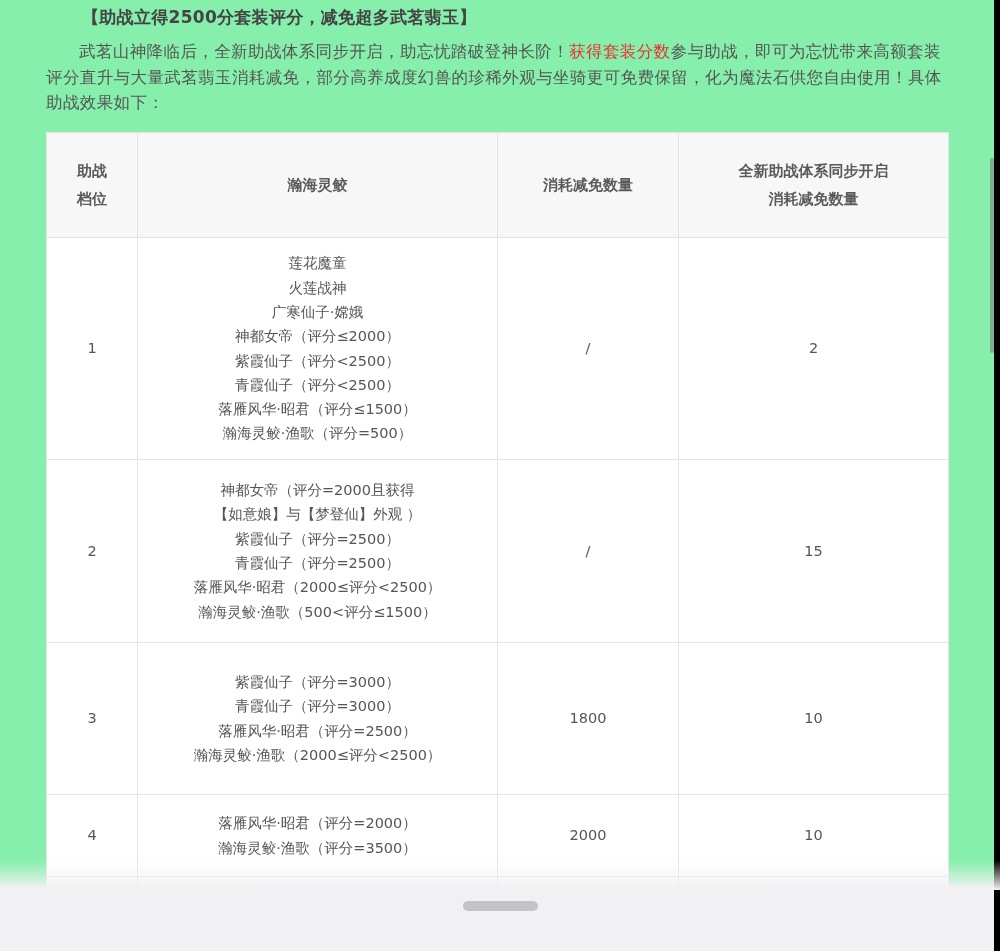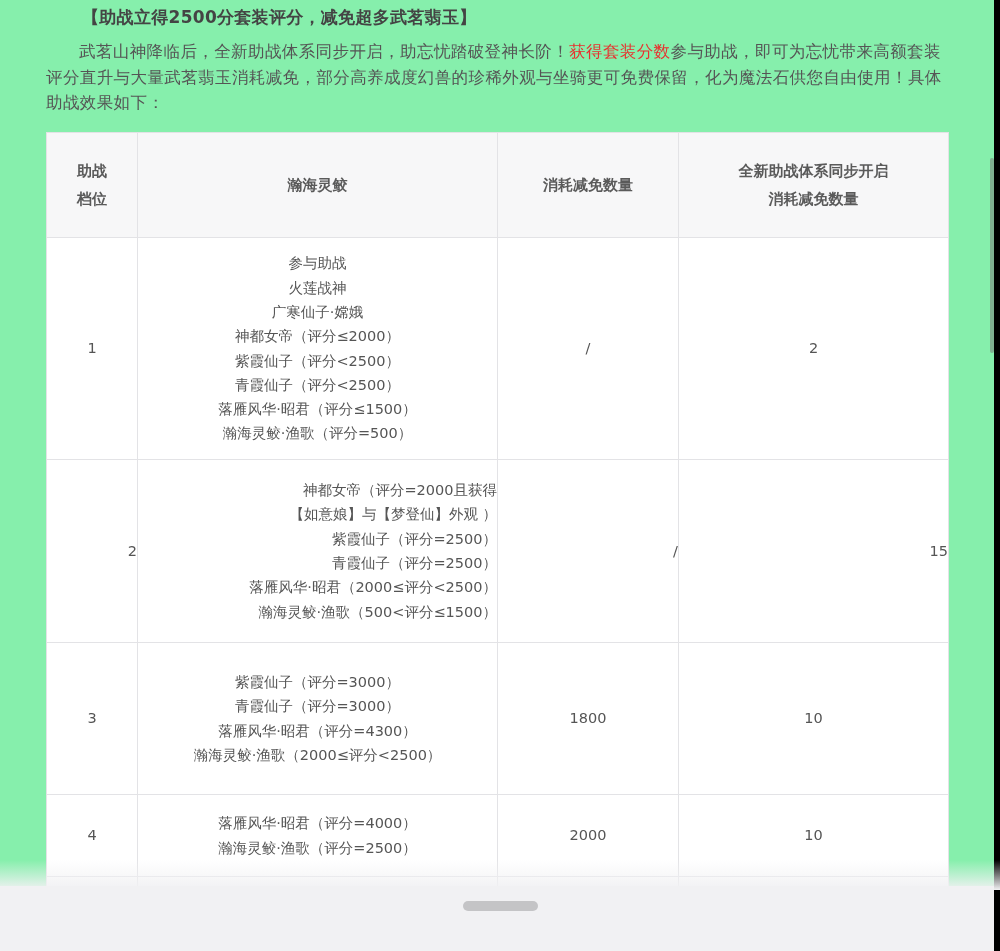--- a/index.html
+++ b/index.html
@@ -45,21 +45,21 @@
     table.effects th {
       background: #f7f7f8; font-weight: bold; color: #5a5a5a;
       height: 105px; line-height: 28px; font-size: 15px;
     }
     table.effects td { background: #ffffff; line-height: 24.3px; }
     .col-rank { width: 91px; }
     .col-beast { width: 360px; }
     .col-score { width: 181px; }
     .col-reduce { width: 270px; }
     tr.r1 td { height: 222px; }
-    tr.r2 td { height: 183px; text-align: right; }
+    tr.r2 td { height: 183px; }
     tr.r3 td { height: 152px; }
     tr.r4 td { height: 82px; }
     tr.r5 td { height: 60px; }
     .beast-line { display: block; }
     .bottom-fade {
       position: absolute; left: 0; top: 860px; width: 1000px; height: 30px;
       background: linear-gradient(to bottom, rgba(242,242,244,0) 0%, #f1f1f3 100%);
     }
     .bottom-bar {
       position: absolute; left: 0; top: 886px; width: 994px; height: 65px;
@@ -97,21 +97,21 @@
           <th>
             <span class="beast-line">全新助战体系同步开启</span>
             <span class="beast-line">消耗减免数量</span>
           </th>
         </tr>
       </thead>
       <tbody>
         <tr class="r1">
           <td>1</td>
           <td>
-            <span class="beast-line">参与助战</span>
+            <span class="beast-line">莲花魔童</span>
             <span class="beast-line">火莲战神</span>
             <span class="beast-line">广寒仙子·嫦娥</span>
             <span class="beast-line">神都女帝（评分≤2000）</span>
             <span class="beast-line">紫霞仙子（评分&lt;2500）</span>
             <span class="beast-line">青霞仙子（评分&lt;2500）</span>
             <span class="beast-line">落雁风华·昭君（评分≤1500）</span>
             <span class="beast-line">瀚海灵鲛·渔歌（评分=500）</span>
           </td>
           <td>/</td>
           <td>2</td>
@@ -127,31 +127,31 @@
             <span class="beast-line">瀚海灵鲛·渔歌（500&lt;评分≤1500）</span>
           </td>
           <td>/</td>
           <td>15</td>
         </tr>
         <tr class="r3">
           <td>3</td>
           <td>
             <span class="beast-line">紫霞仙子（评分=3000）</span>
             <span class="beast-line">青霞仙子（评分=3000）</span>
-            <span class="beast-line">落雁风华·昭君（评分=4300）</span>
+            <span class="beast-line">落雁风华·昭君（评分=2500）</span>
             <span class="beast-line">瀚海灵鲛·渔歌（2000≤评分&lt;2500）</span>
           </td>
           <td>1800</td>
           <td>10</td>
         </tr>
         <tr class="r4">
           <td>4</td>
           <td>
-            <span class="beast-line">落雁风华·昭君（评分=4000）</span>
-            <span class="beast-line">瀚海灵鲛·渔歌（评分=2500）</span>
+            <span class="beast-line">落雁风华·昭君（评分=2000）</span>
+            <span class="beast-line">瀚海灵鲛·渔歌（评分=3500）</span>
           </td>
           <td>2000</td>
           <td>10</td>
         </tr>
         <tr class="r5">
           <td>5</td>
           <td>
             <span class="beast-line">瀚海灵鲛·渔歌（评分=3000）</span>
           </td>
           <td>2500</td>

